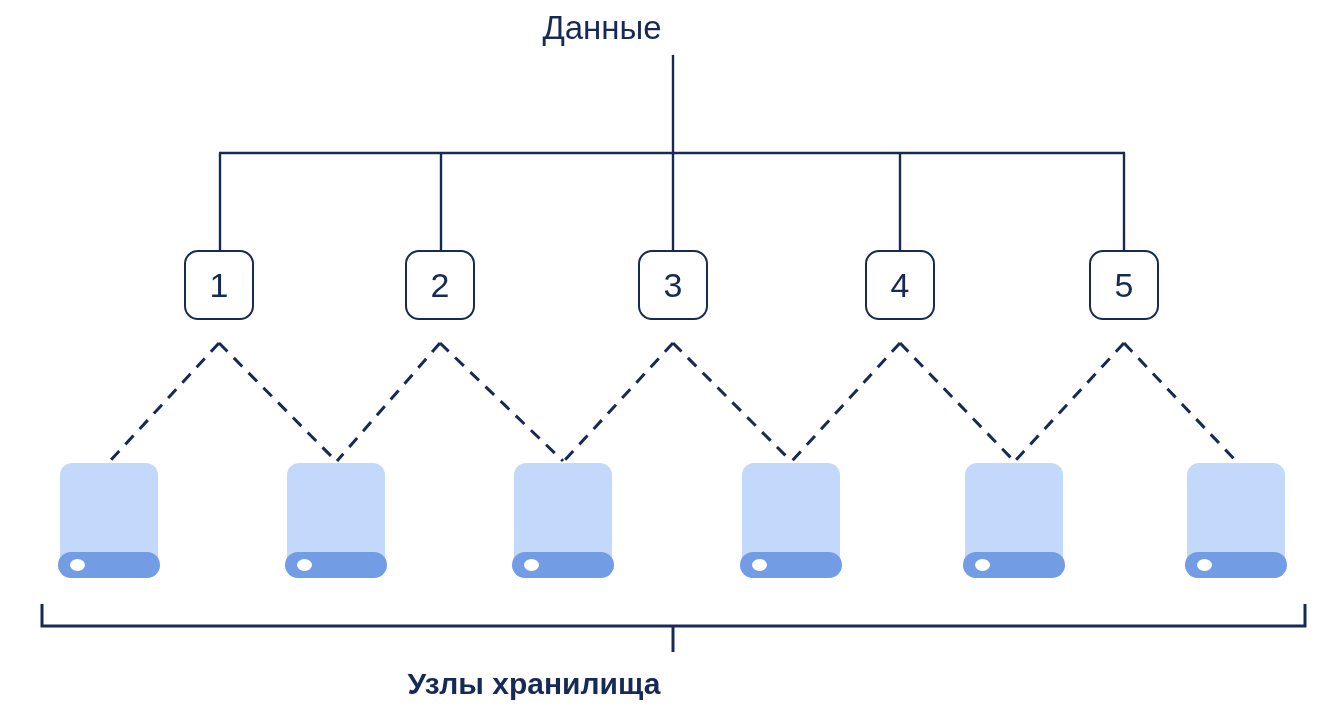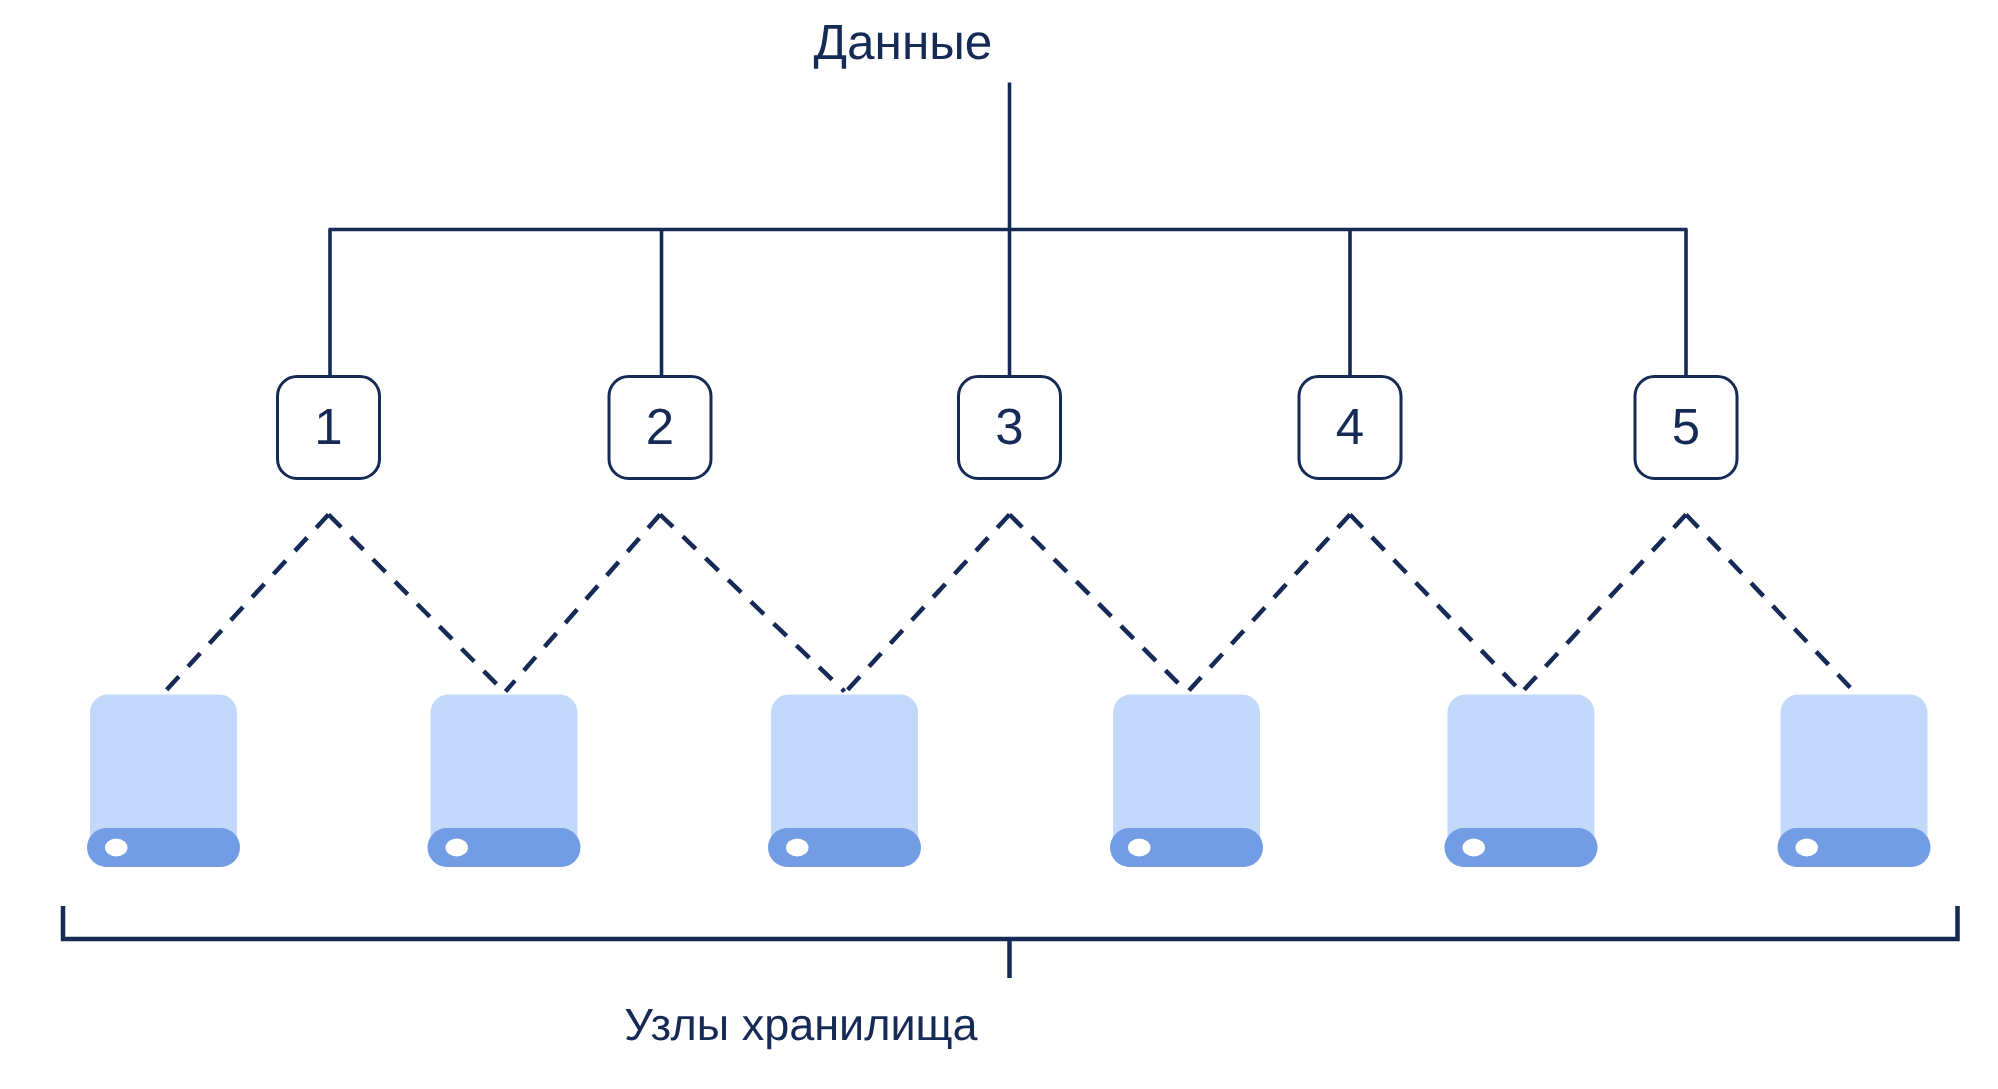--- a/index.html
+++ b/index.html
@@ -38,21 +38,21 @@
     letter-spacing: 0px;
     white-space: nowrap;
   }
   .caption-text {
     position: absolute;
     top: 667px;
     left: 0;
     width: 1068px;
     text-align: center;
     font-size: 30px;
-    font-weight: 400;
+    font-weight: 700;
     color: #162a56;
     white-space: nowrap;
   }
   .num-box {
     position: absolute;
     width: 70px;
     height: 70px;
     box-sizing: border-box;
     border: 2.5px solid #162a56;
     border-radius: 14px;

